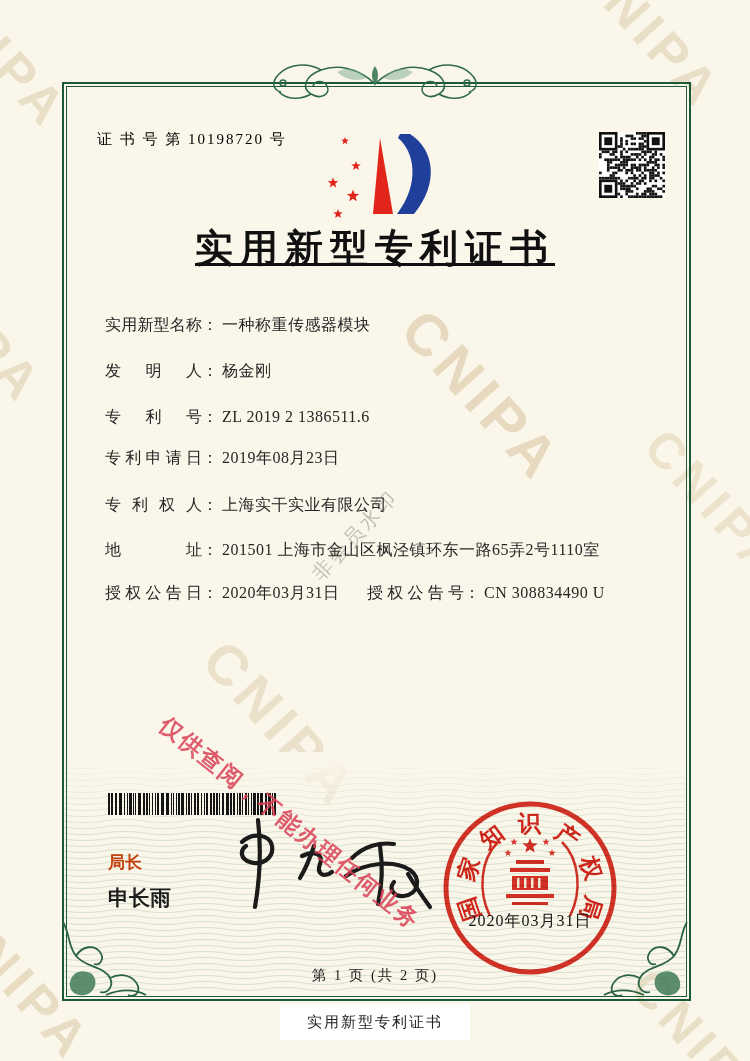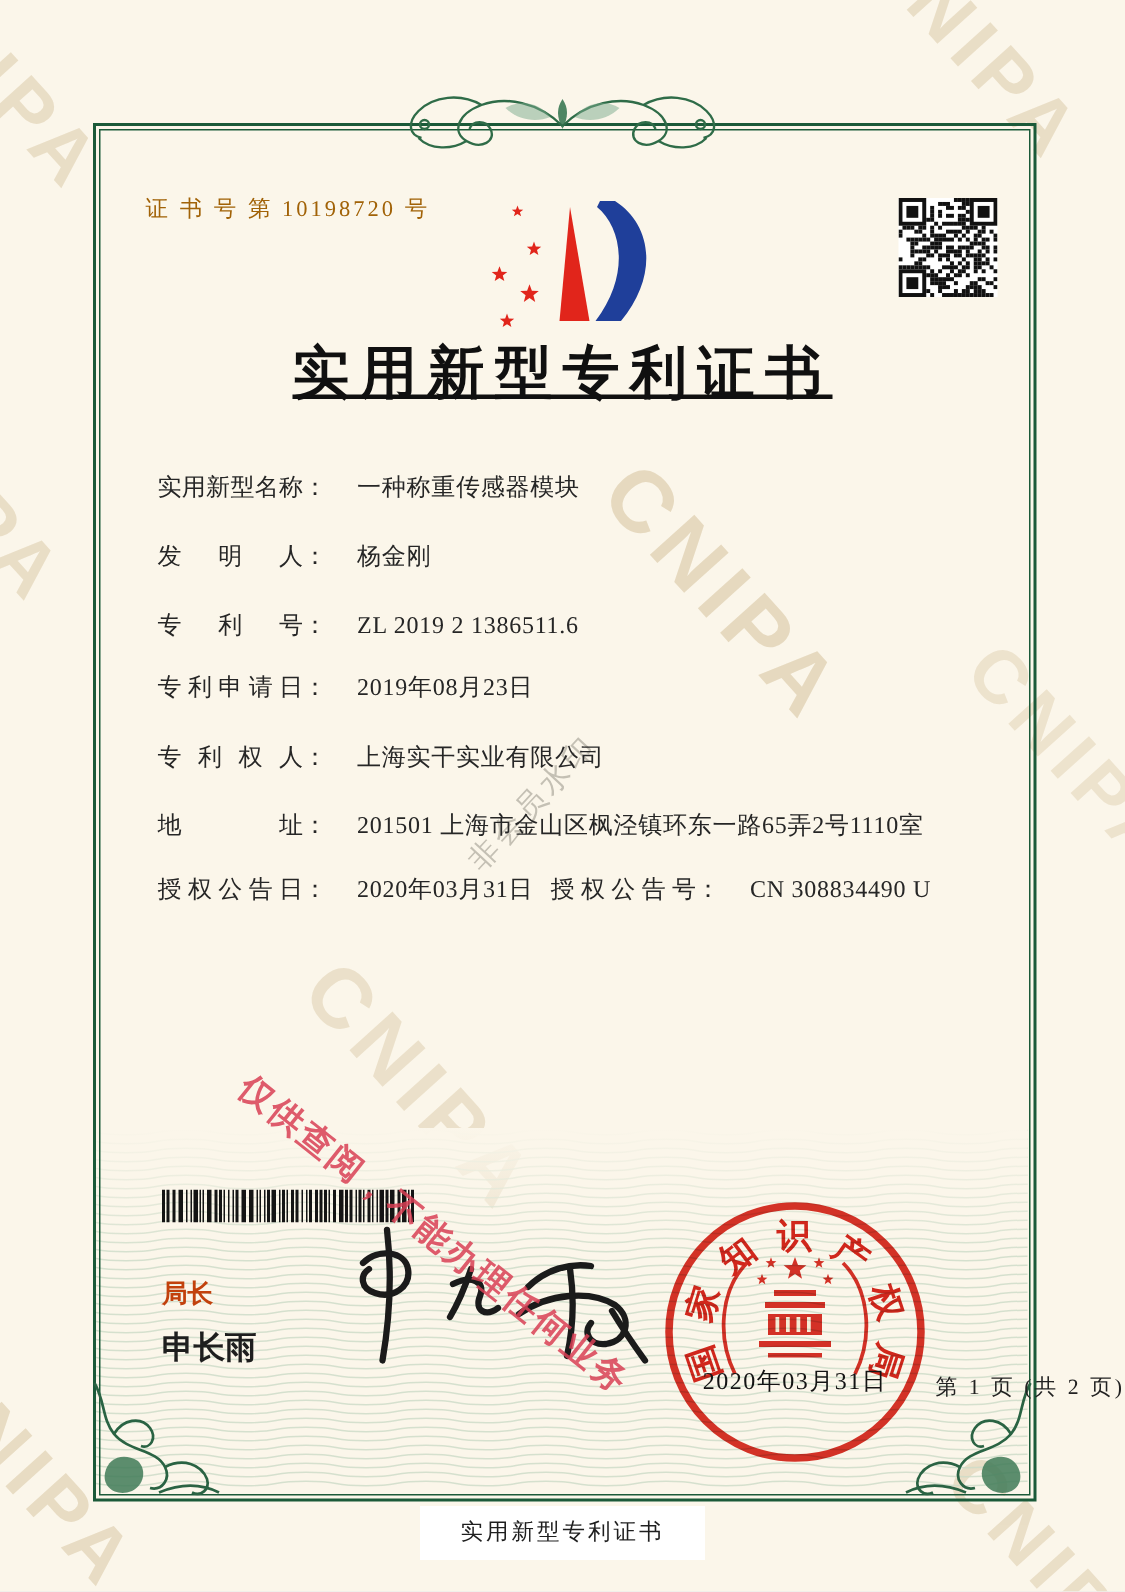--- a/index.html
+++ b/index.html
@@ -32,47 +32,47 @@
   
   .waves{position:absolute;left:64px;top:752px;width:621px;height:243px;z-index:2;}
   .waves:after{content:"";position:absolute;inset:0;
     background:linear-gradient(to bottom,var(--paper,#fbf6ea) 0%,rgba(251,246,234,0) 35%);}
   
   .frame{position:absolute;left:62px;top:82px;width:625px;height:915px;
     border:2px solid var(--green,#1b5a39);z-index:3;pointer-events:none;}
   .frame:after{content:"";position:absolute;inset:2px;border:1px solid var(--green,#1b5a39);}
   .ornament{position:absolute;z-index:5;pointer-events:none;}
   
-  .cert-no{position:absolute;left:97px;top:130px;z-index:5;font-size:15px;letter-spacing:2px;color:#a16207;}
+  .cert-no{position:absolute;left:97px;top:130px;z-index:5;font-size:15px;letter-spacing:2px;color:#000000;}
   .qr{position:absolute;left:599px;top:132px;width:66px;height:66px;z-index:5;}
   .logo{position:absolute;left:318px;top:128px;z-index:5;}
   .title{position:absolute;left:0;top:223px;width:100%;text-align:center;z-index:5;
     font-size:38px;font-weight:700;letter-spacing:7px;color:#101010;text-decoration:underline;}
   
   .fields{position:absolute;left:105px;top:0;width:560px;z-index:5;font-size:16px;}
   .frow{position:absolute;left:0;white-space:nowrap;}
   .flabel{display:inline-block;width:97px;text-align:justify;text-align-last:justify;vertical-align:bottom;}
   .fcolon{display:inline-block;}
-  .fvalue{display:inline-block;margin-left:20px;letter-spacing:.5px;}
+  .fvalue{display:inline-block;margin-left:4px;letter-spacing:.5px;}
   .pair-first{display:inline-block;width:262px;}
   
   .paras{position:absolute;left:104px;top:614px;width:562px;z-index:5;
     font-size:15.5px;line-height:27.5px;text-align:justify;color:#1f1f1f;}
   .paras p{margin:0;text-indent:2em;}
   
   .barcode{position:absolute;left:108px;top:793px;z-index:5;}
   .signer-title{position:absolute;left:108px;top:851px;z-index:5;
     font-family:"Liberation Sans","DejaVu Sans",sans-serif;font-size:17px;font-weight:600;color:#c2410c;}
   .signer-name{position:absolute;left:108px;top:884px;z-index:5;
     font-family:"Liberation Sans","DejaVu Sans",sans-serif;font-size:21px;font-weight:600;color:#1e1e1e;}
   .signature{position:absolute;left:228px;top:812px;z-index:6;}
   .seal{position:absolute;left:440px;top:798px;z-index:6;mix-blend-mode:multiply;}
   .seal-date{position:absolute;left:445px;top:911px;width:170px;text-align:center;z-index:7;
     font-size:16px;letter-spacing:1px;color:#141414;}
-  .page-info{position:absolute;left:0;top:915px;width:100%;text-align:right;z-index:5;
+  .page-info{position:absolute;left:0;top:966px;width:100%;text-align:center;z-index:5;
     font-size:14.5px;letter-spacing:2px;color:#222;}
   .cont-note{position:absolute;left:280px;top:1004px;width:190px;height:36px;z-index:5;
     background:#ffffff;text-align:center;line-height:36px;font-size:15px;letter-spacing:2px;color:#1f1f1f;}
 </style>
 </head>
 <body>
 
 <div class="page">
 
   <div id="wm-layer">

